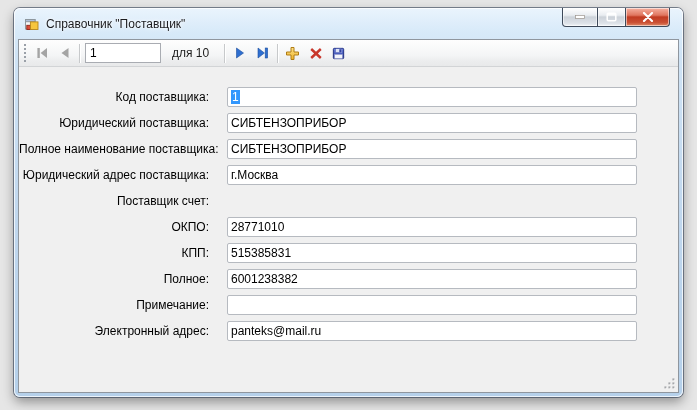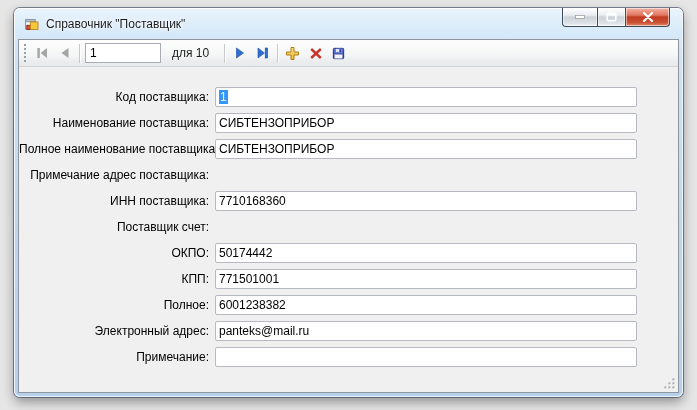--- a/index.html
+++ b/index.html
@@ -90,21 +90,21 @@
     font-family:"Liberation Sans", sans-serif; font-size:12px;
     padding:1px 4px; margin:0 2px;
     outline:none;
   }
   .tlabel { font-size:12px; color:#1c1c1c; margin:0 12px 0 9px; white-space:nowrap; }
 
   
   .fields { padding-top:17px; }
   .row {
     display:grid; grid-template-columns:190px 1fr;
-    column-gap:6px; height:26px; align-items:center;
+    column-gap:18px; height:26px; align-items:center;
     padding-right:41px;
   }
   .flabel { text-align:right; font-size:12px; color:#000; white-space:nowrap; }
   .textbox {
     height:20px; box-sizing:border-box;
     background:#fff; border:1px solid #b6bac0; border-radius:2px;
     padding:1px 3px; font-size:12px; color:#000;
     display:flex; align-items:center; overflow:hidden; white-space:nowrap;
   }
   .sel { background:#3297fd; color:#fff; padding:0 1px; }
@@ -219,71 +219,68 @@
     </div>
 
     <div class="fields" id="fields">
         <div class="row">
           <div class="flabel">Код поставщика:</div>
           <div class="textbox">
             <span class="sel">1</span>
           </div>
         </div>
         <div class="row">
-          <div class="flabel">Наименование поставщика:</div>
+          <div class="flabel">Юридический поставщика:</div>
           <div class="textbox">
             <span>СИБТЕНЗОПРИБОР</span>
           </div>
         </div>
         <div class="row">
           <div class="flabel">Полное наименование поставщика:</div>
           <div class="textbox">
             <span>СИБТЕНЗОПРИБОР</span>
           </div>
         </div>
         <div class="row">
-          <div class="flabel">Примечание адрес поставщика:</div>
-        </div>
-        <div class="row">
-          <div class="flabel">ИНН поставщика:</div>
-          <div class="textbox">
-            <span>7710168360</span>
+          <div class="flabel">Юридический адрес поставщика:</div>
+          <div class="textbox">
+            <span>г.Москва</span>
           </div>
         </div>
         <div class="row">
           <div class="flabel">Поставщик счет:</div>
         </div>
         <div class="row">
           <div class="flabel">ОКПО:</div>
           <div class="textbox">
-            <span>50174442</span>
+            <span>28771010</span>
           </div>
         </div>
         <div class="row">
           <div class="flabel">КПП:</div>
           <div class="textbox">
-            <span>771501001</span>
+            <span>515385831</span>
           </div>
         </div>
         <div class="row">
           <div class="flabel">Полное:</div>
           <div class="textbox">
             <span>6001238382</span>
           </div>
         </div>
         <div class="row">
+          <div class="flabel">Примечание:</div>
+          <div class="textbox">
+            <span></span>
+          </div>
+        </div>
+        <div class="row">
           <div class="flabel">Электронный адрес:</div>
           <div class="textbox">
             <span>panteks@mail.ru</span>
-          </div>
-        </div>
-        <div class="row">
-          <div class="flabel">Примечание:</div>
-          <div class="textbox">
-            <span></span>
           </div>
         </div>
       </div>
 
     <svg class="sizegrip" width="12" height="12" viewBox="0 0 12 12">
       <g fill="#ffffff">
           <rect x="9" y="9" width="2" height="2"></rect>
           <rect x="9" y="5" width="2" height="2"></rect>
           <rect x="5" y="9" width="2" height="2"></rect>
           <rect x="9" y="1" width="2" height="2"></rect>

